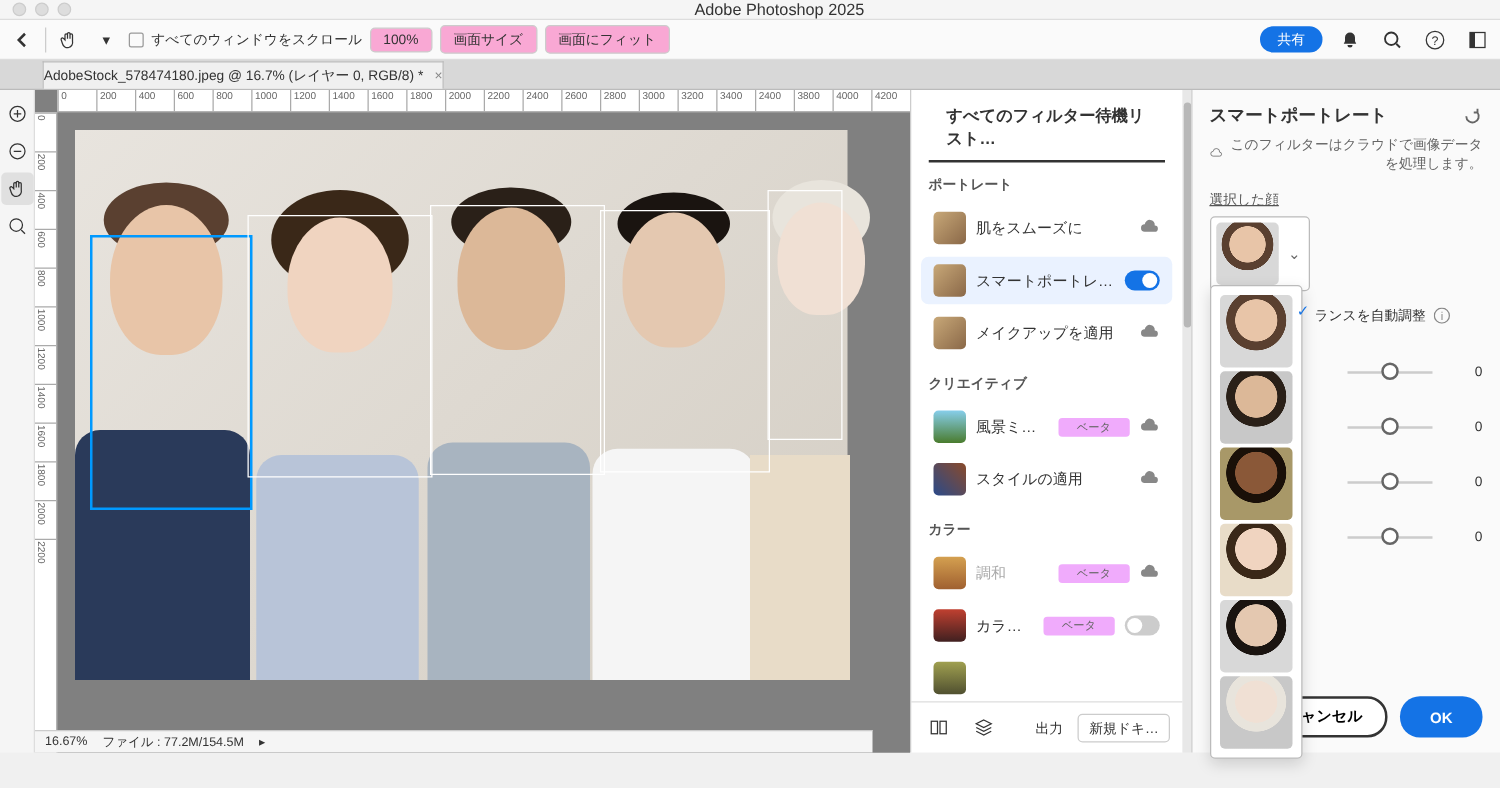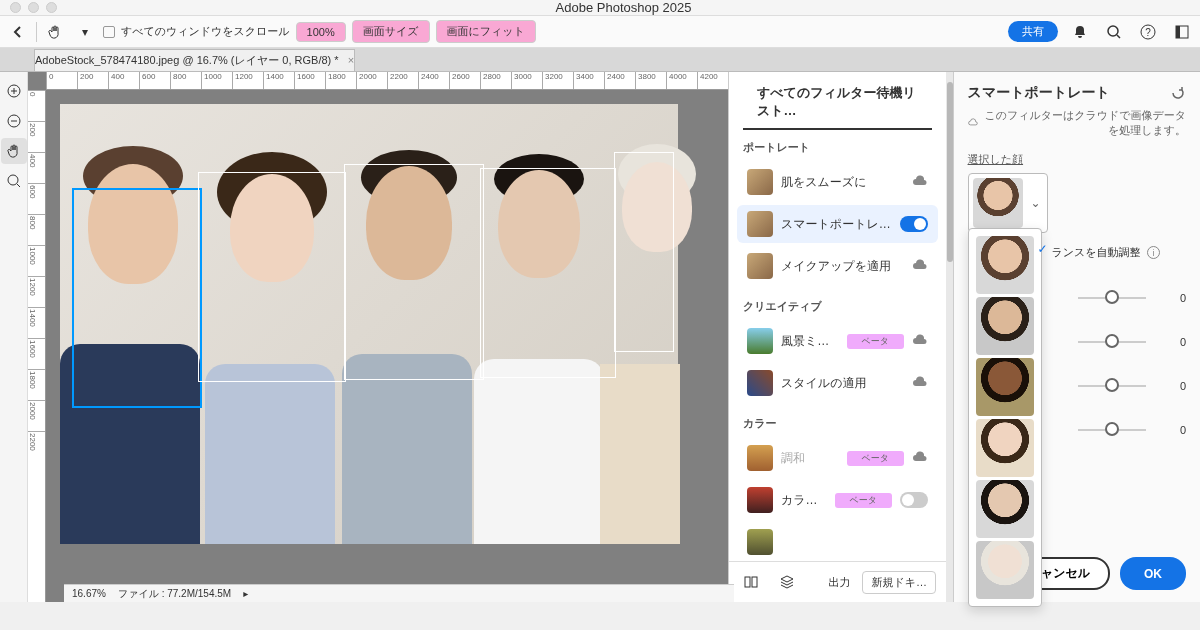--- a/index.html
+++ b/index.html
@@ -108,21 +108,21 @@
 .auto-row{ display:flex; align-items:center; gap:6px; font-size:11px; margin-top:12px; margin-left:84px;}
 .slider-row{ display:flex; align-items:center; margin-top:32px; margin-left:110px;}
 .slider{ flex:1; height:2px; background:#ccc; position:relative;}
 .slider-thumb{ width:14px; height:14px; border:2px solid #666; border-radius:50%; background:#fff; position:absolute; top:-7px; left:50%; transform:translateX(-50%);}
 .slider-val{ width:30px; text-align:right; font-size:11px; margin-left:10px;}
 .sp-buttons{ margin-top:auto; display:flex; gap:10px; justify-content:flex-end; padding-top:12px;}
 .btn-cancel{ padding:6px 18px; border:2px solid #333; border-radius:16px; background:#fff; font-size:12px; font-weight:600; cursor:pointer;}
 .btn-ok{ padding:0 24px; border-radius:16px; background:#1473e6; color:#fff; font-size:12px; font-weight:600; cursor:pointer; border:none;}
 
 
-.statusbar { height: 18px; background: #f5f5f5; border-top: 1px solid #ccc; display: flex; align-items: center; padding: 0 8px; font-size: 10px; gap: 12px; position:absolute; bottom:0; left:0; width:670px;margin-left:36px;}
+.statusbar { height: 18px; background: #f5f5f5; border-top: 1px solid #ccc; display: flex; align-items: center; padding: 0 8px; font-size: 10px; gap: 12px; position:absolute; bottom:0; left:0; width:670px;}
 
 
 .scrollbar-v{ width:8px; background:#e8e8e8; position:relative;}
 .scrollbar-v .thumb{ position:absolute; left:1px; width:6px; background:#b8b8b8; border-radius:3px;}
 
 svg{display:block;}
 </style>
 </head>
 <body>
 

